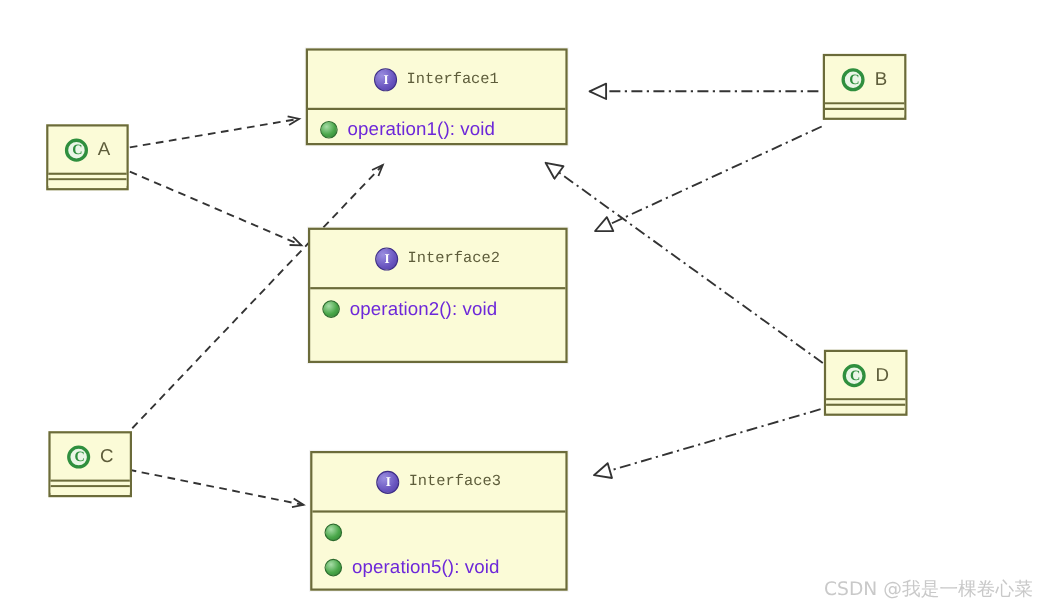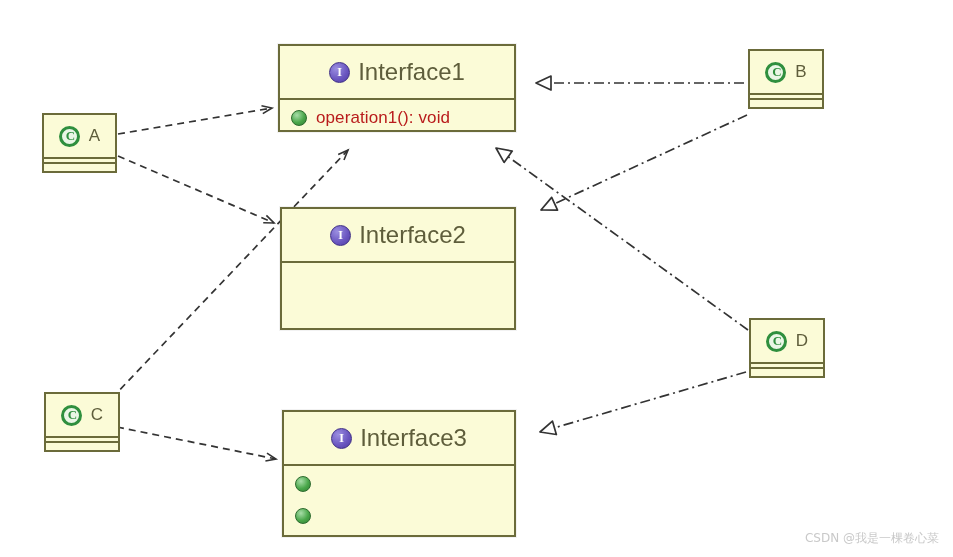--- a/index.html
+++ b/index.html
@@ -29,27 +29,27 @@
     box-sizing:border-box;
   }
   .iface .ops{padding:2px 0 2px 0;}
   .op-row{
     display:flex;align-items:center;gap:9px;
     height:32px;
     padding-left:11px;
     box-sizing:border-box;
   }
   .op-text{
-    font-size:17px;color:#b91c1c;
+    font-size:17px;color:#6d28d9;
     font-family:"Liberation Sans", sans-serif;
     letter-spacing:.1px;
   }
   .iface-name{
-    font-size:24px;color:#5e5d3b;
-    font-family:Liberation Sans, sans-serif;
+    font-size:14px;color:#5e5d3b;
+    font-family:Liberation Mono, monospace;
   }
 
   
   .i-badge{
     width:19px;height:19px;border-radius:50%;
     background:radial-gradient(circle at 33% 30%, #9b8fe0 0%, #6a56c0 58%, #4e3ba3 100%);
     border:1px solid #3d2d86;
     display:inline-flex;align-items:center;justify-content:center;
     color:#ffffff;font-size:12px;font-weight:bold;
     font-family:"Liberation Serif", serif;
@@ -91,21 +91,21 @@
     box-sizing:border-box;
     position:relative;
   }
   .c-badge span{position:relative;top:-1px;left:1px;}
 
   
   #watermark{
     position:absolute;
     right:14px;bottom:10px;
     color:#c9c9c9;
-    font-size:12px;
+    font-size:17px;
     font-family:"DejaVu Sans", sans-serif;
     white-space:nowrap;
     user-select:none;
   }
 </style>
 </head>
 <body>
 
 <div id="canvas">
 
@@ -156,34 +156,39 @@
       </div>
     </div>
   </div>
 
   <div class="iface" style="left:280px;top:207px;width:236px;height:123px;">
     <div class="title-row">
       <span class="i-badge">I</span>
       <span class="iface-name">Interface2</span>
     </div>
     <div class="ops">
+      <div class="op-row">
+        <span class="m-dot"></span>
+        <span class="op-text">operation2(): void</span>
+      </div>
     </div>
   </div>
 
   <div class="iface" style="left:282px;top:410px;width:234px;height:127px;">
     <div class="title-row">
       <span class="i-badge">I</span>
       <span class="iface-name">Interface3</span>
     </div>
     <div class="ops">
       <div class="op-row">
         <span class="m-dot"></span>
       </div>
       <div class="op-row">
         <span class="m-dot"></span>
+        <span class="op-text">operation5(): void</span>
       </div>
     </div>
   </div>
 
   <div class="cls" style="left:42px;top:113px;width:75px;height:60px;">
     <div class="head">
       <span class="c-badge">
           <span>C</span>
         </span>
       <span class="cls-name">A</span>

